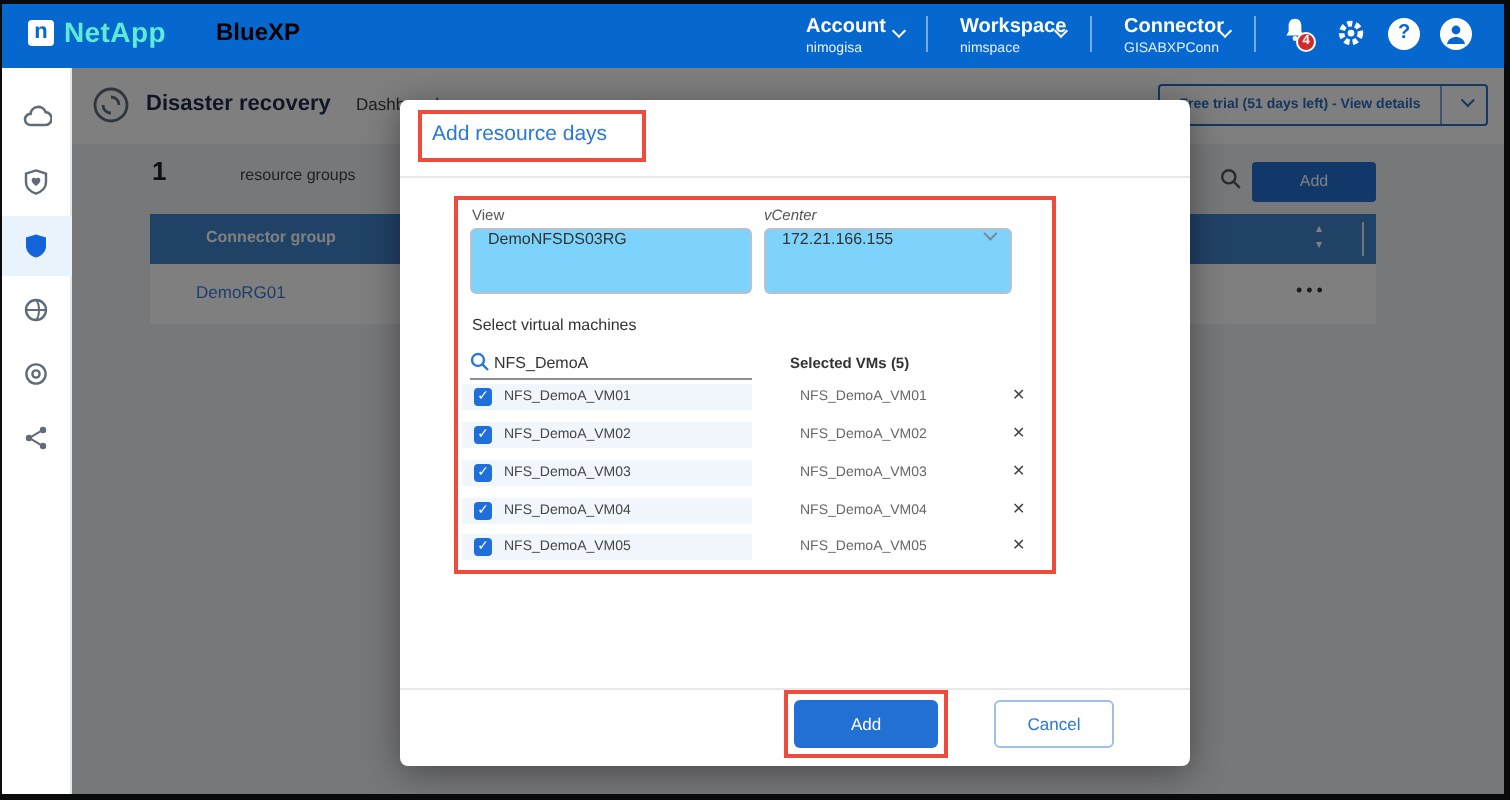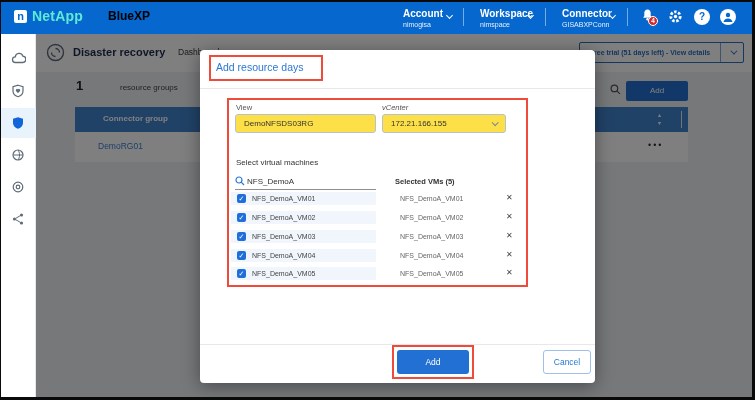--- a/index.html
+++ b/index.html
@@ -65,40 +65,40 @@
   
   .overlay { position:absolute; left:36px; top:34px; width:719px; height:366px; background:rgba(0,0,0,.5); z-index:20; }
 
   
   .modal { position:absolute; left:200px; top:50px; width:395px; height:333px; background:#fff; border-radius:4px;
     box-shadow:0 3px 18px rgba(0,0,0,.4); z-index:30; }
   .annot { position:absolute; border:2px solid #ee4b3a; z-index:5; pointer-events:none; }
   .modal-title { position:absolute; left:16px; top:11px; font-size:10.5px; color:#2a77d4; }
   .mdivider { position:absolute; left:0; width:395px; height:1px; background:#e8e8e8; }
   .flabel { position:absolute; font-size:7.5px; color:#555; }
-  .finput { position:absolute; height:19px; border:1px solid #b6c3cf; border-radius:3px; background:#fde047;
-    font-size:8px; color:#333; display:flex; align-items:center; padding:0 8px; }
+  .finput { position:absolute; height:33px; border:1px solid #b6c3cf; border-radius:3px; background:#7dd3fc;
+    font-size:8px; color:#333; display:flex; padding:0 8px; }
   .fselect { justify-content:space-between; }
   .sel-caret { display:inline-block; width:5px; height:5px; border-right:1.3px solid #7a8794; border-bottom:1.3px solid #7a8794; transform:rotate(45deg) translateY(-1px); }
   .section-lbl { position:absolute; left:36px; top:108px; font-size:8px; color:#333; }
   .vm-search-txt { position:absolute; left:47px; top:127px; font-size:8px; color:#333; }
   .vm-underline { position:absolute; left:35px; top:139px; width:141px; height:1px; background:#8f8f8f; }
   .sel-vms-lbl { position:absolute; left:195px; top:127px; font-size:7.5px; font-weight:bold; color:#333; }
   .vm-row-l { position:absolute; left:31px; width:145px; height:13px; background:#f1f6fc; display:flex; align-items:center; }
   .cbx { width:9px; height:9px; margin-left:6px; background:#1e6fd9; border-radius:2px; color:#fff; font-size:7px;
     line-height:9px; text-align:center; }
   .cbx::after { content:"✓"; }
   .vm-name-l { font-size:7px; color:#444; margin-left:6px; }
   .vm-name-r { position:absolute; left:200px; font-size:7px; color:#666; }
   .vm-x { position:absolute; left:306px; font-size:8px; color:#444; line-height:8px; }
   .vm-x::after { content:"✕"; }
   .add-btn { position:absolute; left:197px; top:300px; width:72px; height:24px; background:#2270d3; border-radius:3px;
     color:#fff; font-size:8.5px; text-align:center; line-height:24px; }
-  .cancel-btn { position:absolute; left:297px; top:300px; width:48px; height:24px; background:#fff; border:1px solid #9dbfe8;
-    border-radius:3px; color:#2a77d4; font-size:8.5px; text-align:center; line-height:22px;margin-left:46px; }
+  .cancel-btn { position:absolute; left:297px; top:300px; width:60px; height:24px; background:#fff; border:1px solid #9dbfe8;
+    border-radius:3px; color:#2a77d4; font-size:8.5px; text-align:center; line-height:22px; }
 </style>
 </head>
 <body>
 
 <div class="screen">
 
   <div class="topbar">
     <div class="logo-mark">n</div>
     <div class="brand">NetApp</div>
     <div class="product">BlueXP</div>

